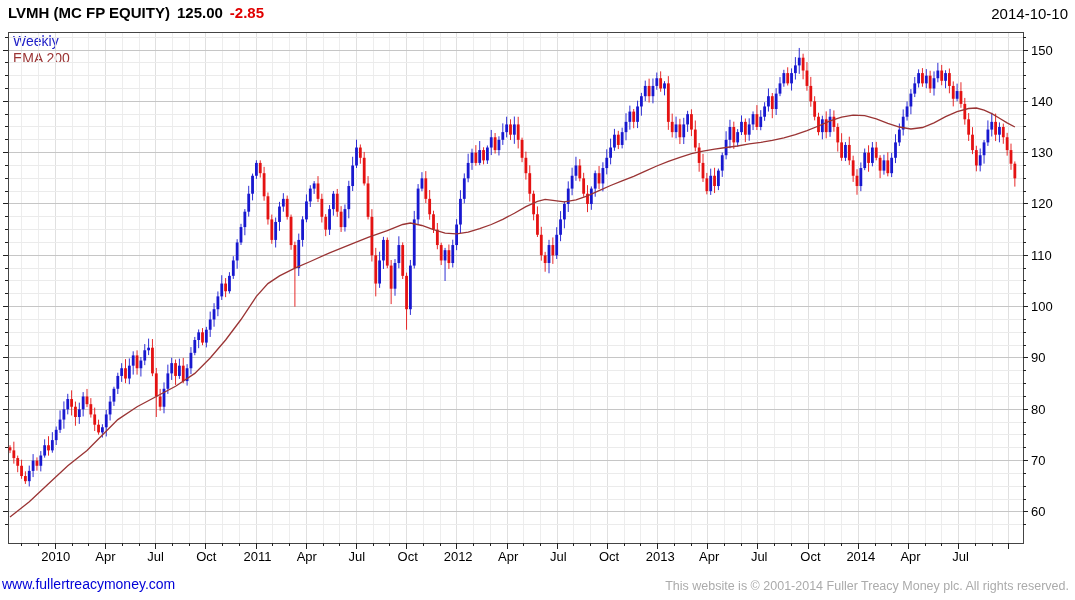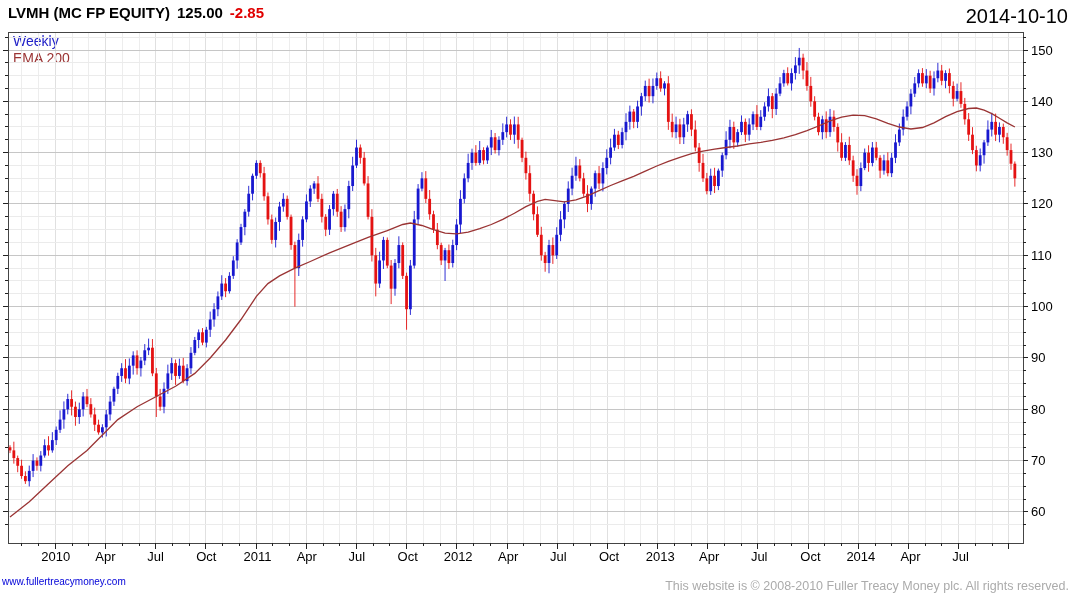--- a/index.html
+++ b/index.html
@@ -1,26 +1,26 @@
 <!DOCTYPE html>
 <html><head>
 <meta charset="utf-8">
 <style>
   html,body{margin:0;padding:0;background:#fff;}
   .stage{position:relative;width:1075px;height:600px;background:#fff;overflow:hidden;
          font-family:"Liberation Sans",sans-serif;}
   .title-row{position:absolute;left:8px;top:4px;font-size:15px;font-weight:bold;color:#000;white-space:nowrap;}
   .title-row .price{margin-left:7px;}
   .title-row .chg{margin-left:7px;color:#e00000;}
-  .date{position:absolute;right:7px;top:5px;font-size:20px;color:#000;}
+  .date{position:absolute;right:7px;top:5px;font-size:15px;color:#000;}
   .legend{position:absolute;left:13px;font-size:14px;line-height:15px;}
   .legend-weekly{top:34px;color:#2121c8;}
   .legend-ema{top:51px;color:#9b3434;}
   #plot{position:absolute;left:0;top:0;}
-  .footer-link{position:absolute;left:2px;top:576px;font-size:10px;color:#0000d8;cursor:pointer;}
+  .footer-link{position:absolute;left:2px;top:576px;font-size:14px;color:#0000d8;cursor:pointer;}
   .footer-copy{position:absolute;right:6px;top:579px;font-size:12.5px;color:#ababab;}
 </style>
 </head>
 <body>
 
 <div class="stage">
 
   <div class="title-row">
     <span>LVMH (MC FP EQUITY)</span><span class="price">125.00</span><span class="chg">-2.85</span>
   </div>
@@ -819,15 +819,15 @@
       <line x1="1007.15" y1="132.84657592315364" x2="1007.15" y2="155.67155790743766" stroke="#e41212" stroke-width="0.9"></line>
       <rect x="1005.75" y="137.261" width="2.8" height="12.83250000000001" fill="#e41212"></rect>
       <line x1="1011" y1="143.62133836423158" x2="1011" y2="169.8103955679851" stroke="#e41212" stroke-width="0.9"></line>
       <rect x="1009.6" y="150.0935" width="2.8" height="13.602450000000033" fill="#e41212"></rect>
       <line x1="1014.85" y1="161.43087717863145" x2="1014.85" y2="186.62020632061333" stroke="#e41212" stroke-width="0.9"></line>
       <rect x="1013.45" y="163.69595000000004" width="2.8" height="14.62904999999995" fill="#e41212"></rect>
       <polyline points="10.0,517.1 29.3,501.7 48.5,483.7 67.8,465.8 87.0,450.4 102.4,435.0 117.8,419.6 137.1,406.7 156.3,396.5 175.6,386.2 194.8,373.4 210.2,358.0 225.6,340.0 241.0,319.5 256.4,296.4 267.9,283.6 279.5,275.9 294.9,268.2 310.3,261.5 329.6,252.8 348.8,245.1 368.1,237.4 387.3,230.7 402.7,224.5 410.4,223.0 421.9,225.5 433.5,229.7 445.1,233.2 456.6,233.8 468.2,232.2 479.7,228.6 491.3,224.5 502.8,219.4 514.4,213.2 525.9,206.6 537.5,201.4 545.1,199.4 552.9,200.4 564.4,201.9 576.0,199.9 587.5,195.8 599.1,190.6 610.6,185.5 622.1,180.9 633.7,176.3 645.3,171.1 656.8,166.0 668.4,161.4 679.9,157.3 691.5,153.7 703.0,151.1 714.6,149.1 726.1,147.5 737.6,146.0 749.2,143.9 760.8,142.4 772.3,140.3 783.9,137.8 795.4,134.7 807.0,130.6 818.5,126.0 830.1,120.8 841.6,117.2 853.1,115.2 864.7,115.7 876.3,118.8 887.8,123.4 899.4,127.0 910.9,129.0 922.5,127.5 934.0,122.9 945.6,116.7 957.1,111.6 968.6,108.5 976.4,108.0 984.1,110.1 991.8,113.6 999.5,118.3 1007.1,122.9 1014.9,127.0" fill="none" stroke="#9a3434" stroke-width="1.3"></polyline>
     </svg>
 
   <div class="footer-link">www.fullertreacymoney.com</div>
-  <div class="footer-copy">This website is © 2008-2010 Fuller Treacy Money plc. All rights reserved.</div>
+  <div class="footer-copy">This website is © 2001-2014 Fuller Treacy Money plc. All rights reserved.</div>
 
 </div>
 
 </body></html>

